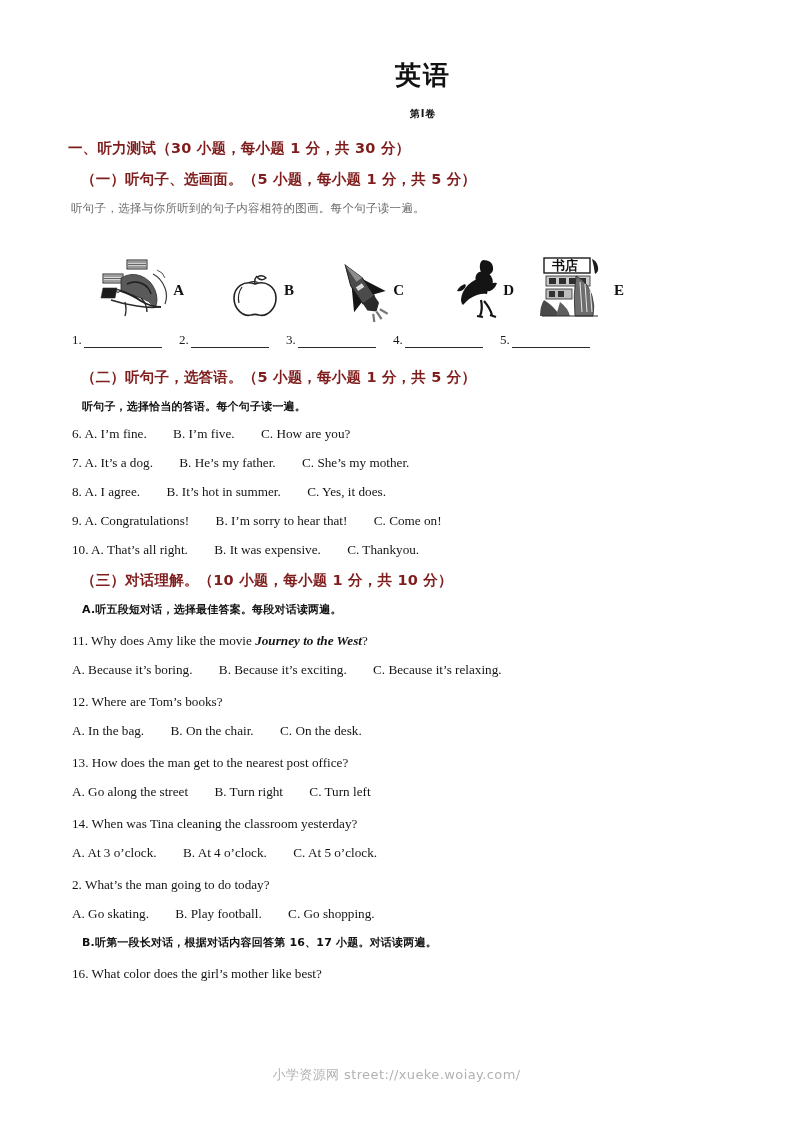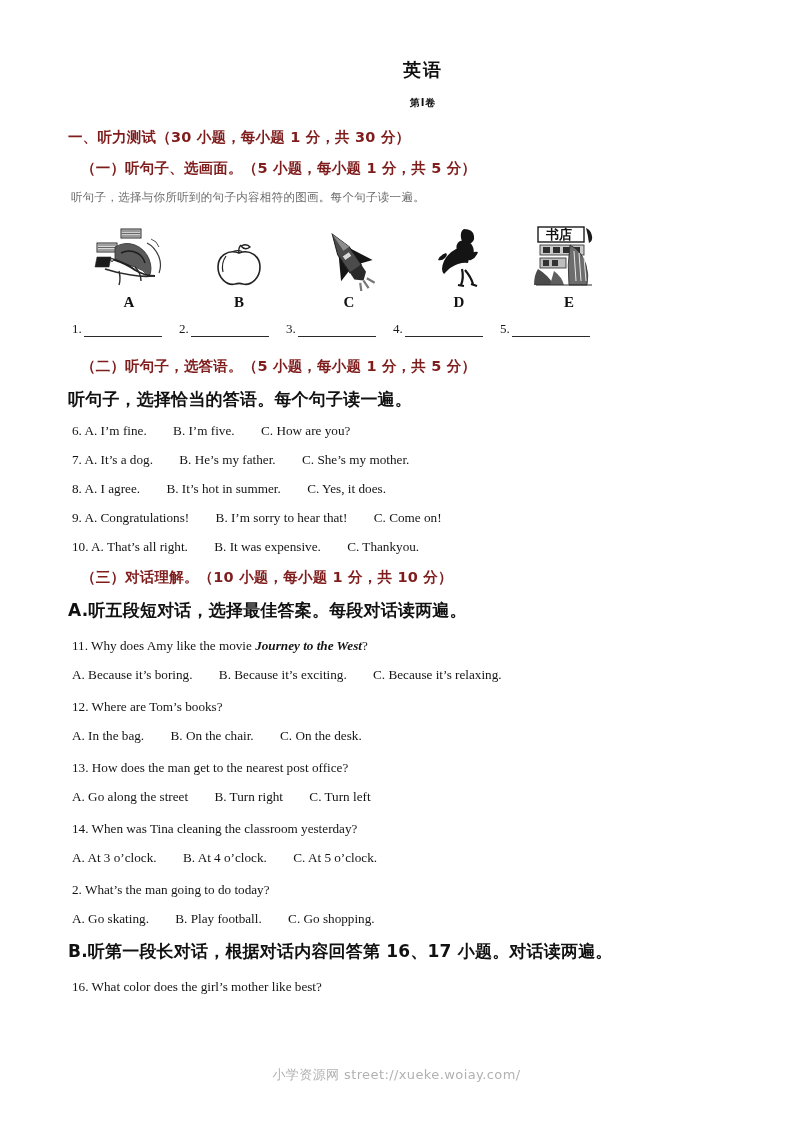--- a/index.html
+++ b/index.html
@@ -21,21 +21,21 @@
     left: 68px;
     top: 58px;
     width: 660px;
   }
 
   
   .doc-title {
     text-align: center;
     font-family: "DejaVu Sans", "Liberation Sans", sans-serif;
     font-weight: bold;
-    font-size: 18px;
+    font-size: 26px;
     letter-spacing: 2px;
     color: #111;
     margin: 0 0 14px 0;
     padding-left: 50px;
   }
   .doc-subtitle {
     text-align: center;
     font-family: "DejaVu Sans", "Liberation Sans", sans-serif;
     font-weight: bold;
     font-size: 10px;
@@ -53,23 +53,23 @@
     color: #7f1d1d;
     margin: 0 0 12px 0;
     letter-spacing: 0.2px;
   }
   .sec-head.indent {
     padding-left: 13px;
   }
   .sub-head {
     font-family: "DejaVu Sans", "Liberation Sans", sans-serif;
     font-weight: bold;
-    font-size: 17px;
+    font-size: 11px;
     color: #111;
-    margin: 0 0 12px 0;
+    margin: 0 0 12px 14px;
     letter-spacing: 0.2px;
   }
   .instruction {
     font-family: Liberation Serif, serif;
     font-size: 11.5px;
     color: #6b6b6b;
     margin: 3px 0 14px 0;
     padding-left: 3px;
     letter-spacing: 0.3px;
   }
@@ -80,21 +80,21 @@
     justify-content: flex-start;
     align-items: flex-end;
     height: 92px;
     margin: 6px 0 10px 0;
     padding-left: 6px;
   }
   .pic-cell {
     width: 110px;
     text-align: center;
     display: flex;
-    flex-direction: column;
+    flex-direction: row;
     align-items: center;
     justify-content: flex-end;
   }
   .pic-cell .art {
     height: 66px;
     display: flex;
     align-items: flex-end;
     justify-content: center;
   }
   .pic-label {

